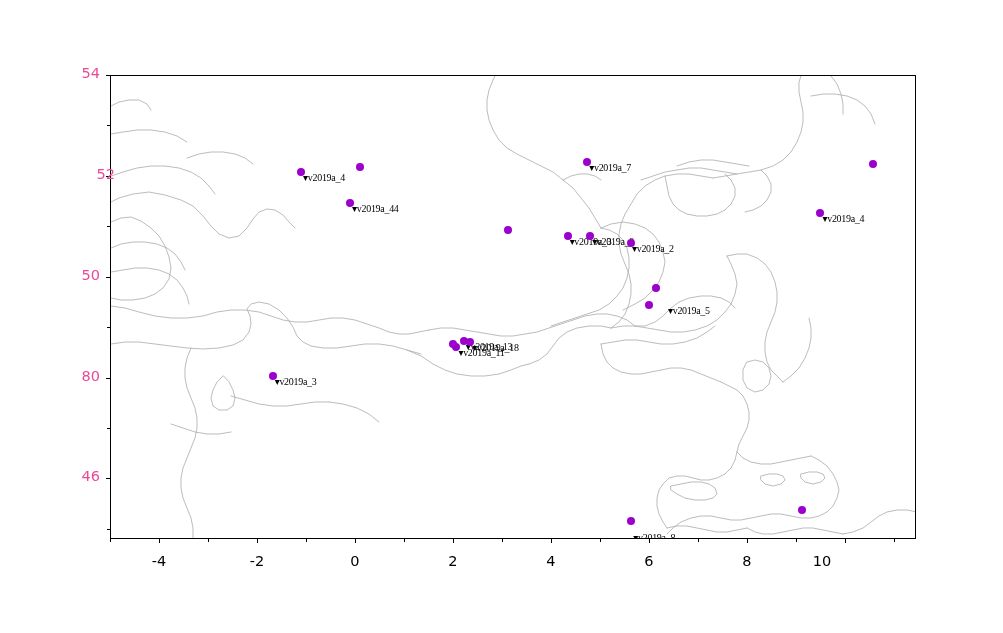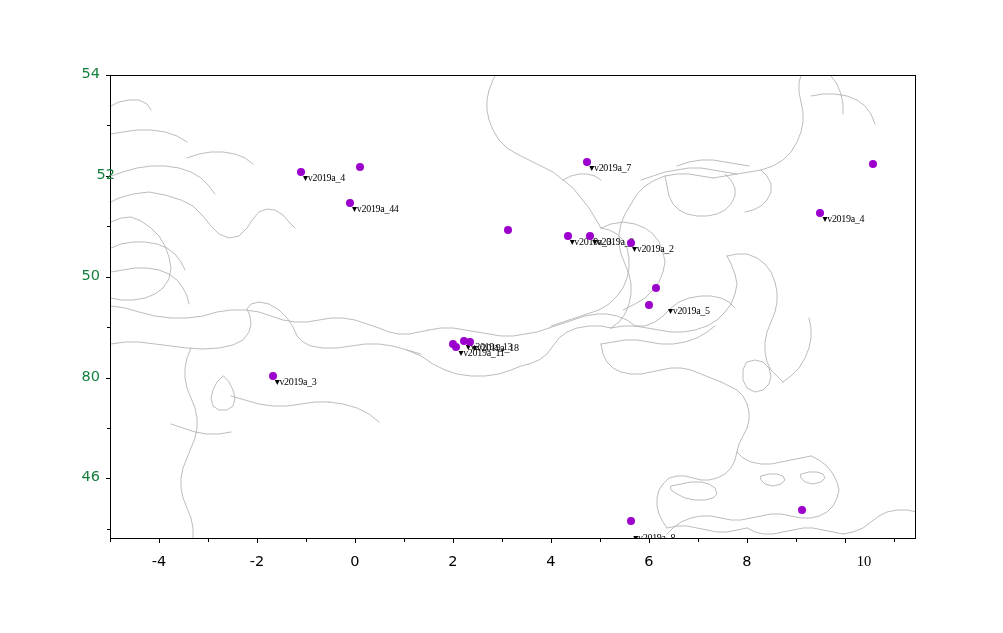--- a/index.html
+++ b/index.html
@@ -24,21 +24,21 @@
        font-family:Liberation Serif, serif;white-space:nowrap;
        letter-spacing:-0.3px;line-height:9px;}
 
   .tick{position:absolute;background:#000000;}
   .xtick{width:1px;height:4px;}
   .ytick{height:1px;width:4px;}
   .xtickmin{width:1px;height:3px;}
   .ytickmin{height:1px;width:3px;}
   .xtl{position:absolute;font-size:14.5px;color:#000000;text-align:center;
        width:60px;transform:translateX(-30px);}
-  .ytl{position:absolute;font-size:14.5px;color:#15803d;text-align:right;
+  .ytl{position:absolute;font-size:14.5px;color:#ec4899;text-align:right;
        width:60px;transform:translateY(-10px);}
 </style>
 </head>
 <body>
 
 <div id="figure">
 
 
   <div id="axes">
     <svg id="mapsvg" viewBox="0 0 806 464" preserveAspectRatio="none">
@@ -165,21 +165,21 @@
       <div class="xtl" style="left: 354.985px; top: 553px;">0</div>
       <div class="tick xtick" style="left: 452.979px; top: 539px;"></div>
       <div class="xtl" style="left: 452.979px; top: 553px;">2</div>
       <div class="tick xtick" style="left: 550.973px; top: 539px;"></div>
       <div class="xtl" style="left: 550.973px; top: 553px;">4</div>
       <div class="tick xtick" style="left: 648.967px; top: 539px;"></div>
       <div class="xtl" style="left: 648.967px; top: 553px;">6</div>
       <div class="tick xtick" style="left: 746.96px; top: 539px;"></div>
       <div class="xtl" style="left: 746.96px; top: 553px;">8</div>
       <div class="tick xtick" style="left: 844.954px; top: 539px;"></div>
-      <div class="xtl" style="left: 864px; top: 553px; font-family: Liberation Serif, serif;">10</div>
+      <div class="xtl" style="left: 822px; top: 553px;">10</div>
       <div class="tick xtickmin" style="left: 110px; top: 539px;"></div>
       <div class="tick xtickmin" style="left: 207.994px; top: 539px;"></div>
       <div class="tick xtickmin" style="left: 305.988px; top: 539px;"></div>
       <div class="tick xtickmin" style="left: 403.982px; top: 539px;"></div>
       <div class="tick xtickmin" style="left: 501.976px; top: 539px;"></div>
       <div class="tick xtickmin" style="left: 599.97px; top: 539px;"></div>
       <div class="tick xtickmin" style="left: 697.964px; top: 539px;"></div>
       <div class="tick xtickmin" style="left: 795.957px; top: 539px;"></div>
       <div class="tick xtickmin" style="left: 893.951px; top: 539px;"></div>
       <div class="tick ytick" style="left: 106px; top: 478.478px;"></div>

